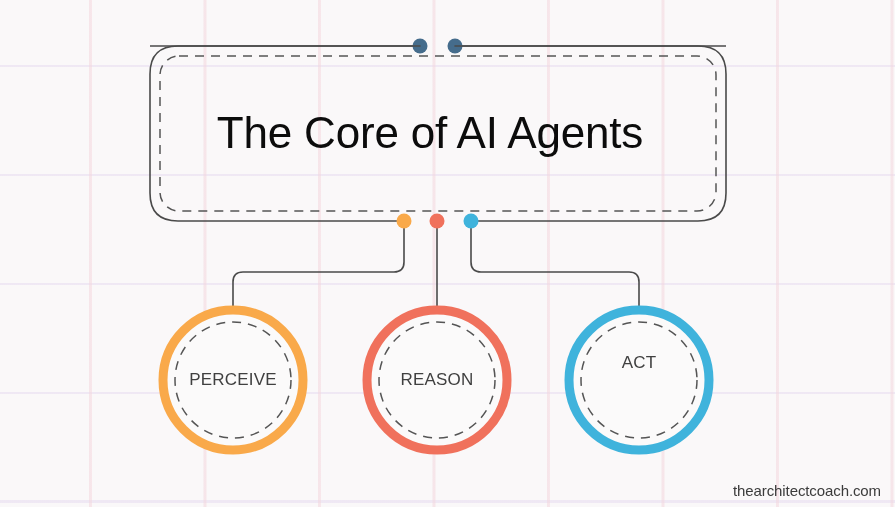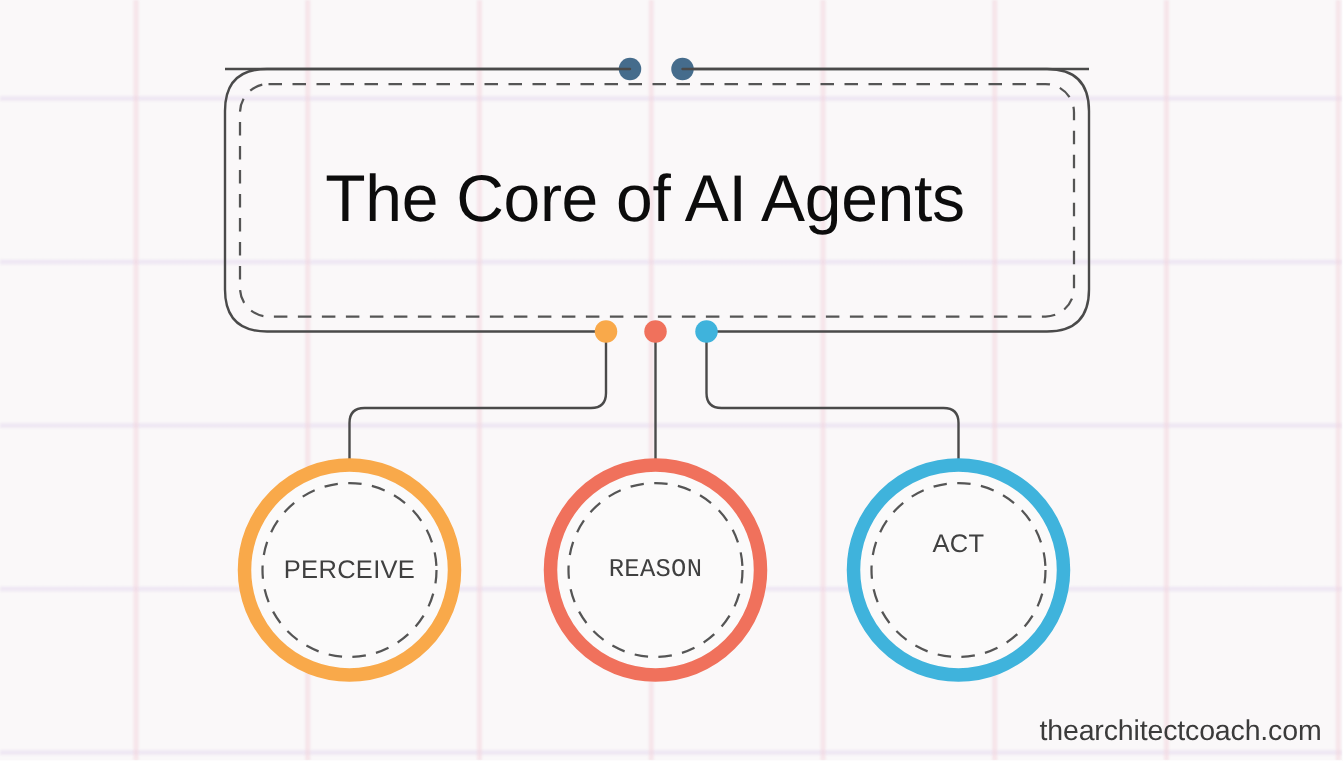--- a/index.html
+++ b/index.html
@@ -54,21 +54,21 @@
     color: #404040;
     letter-spacing: 0.2px;
     white-space: nowrap;
     width: 150px;
     height: 150px;
   }
   .watermark {
     position: absolute;
     right: 14px;
     bottom: 8px;
-    font-size: 19px;
+    font-size: 15px;
     color: #3b3b3b;
     letter-spacing: -0.1px;
   }
 </style>
 </head>
 <body>
 
 <div id="canvas">
 
   <div id="grid-bg"></div>
@@ -116,19 +116,19 @@
       <circle cx="639" cy="380" r="70" fill="#fbfafa"></circle>
       <circle cx="639" cy="380" r="70" fill="none" stroke="#3fb3dc" stroke-width="9"></circle>
       <circle cx="639" cy="380" r="58" fill="none" stroke="#555555" stroke-width="1.5" stroke-dasharray="9 7"></circle>
     </g>
   </svg>
 
   <div class="title">The Core of AI Agents</div>
 
   <div class="node-label" style="left:158px; top:305px;">PERCEIVE</div>
 
-  <div class="node-label" style="left:362px; top:305px;font-family:Liberation Mono, monospace;">REASON</div>
+  <div class="node-label" style="left:362px; top:305px;">REASON</div>
 
   <div class="node-label" style="left:564px; top:288px;">ACT</div>
 
   <div class="watermark">thearchitectcoach.com</div>
 
 </div>
 
 </body></html>

